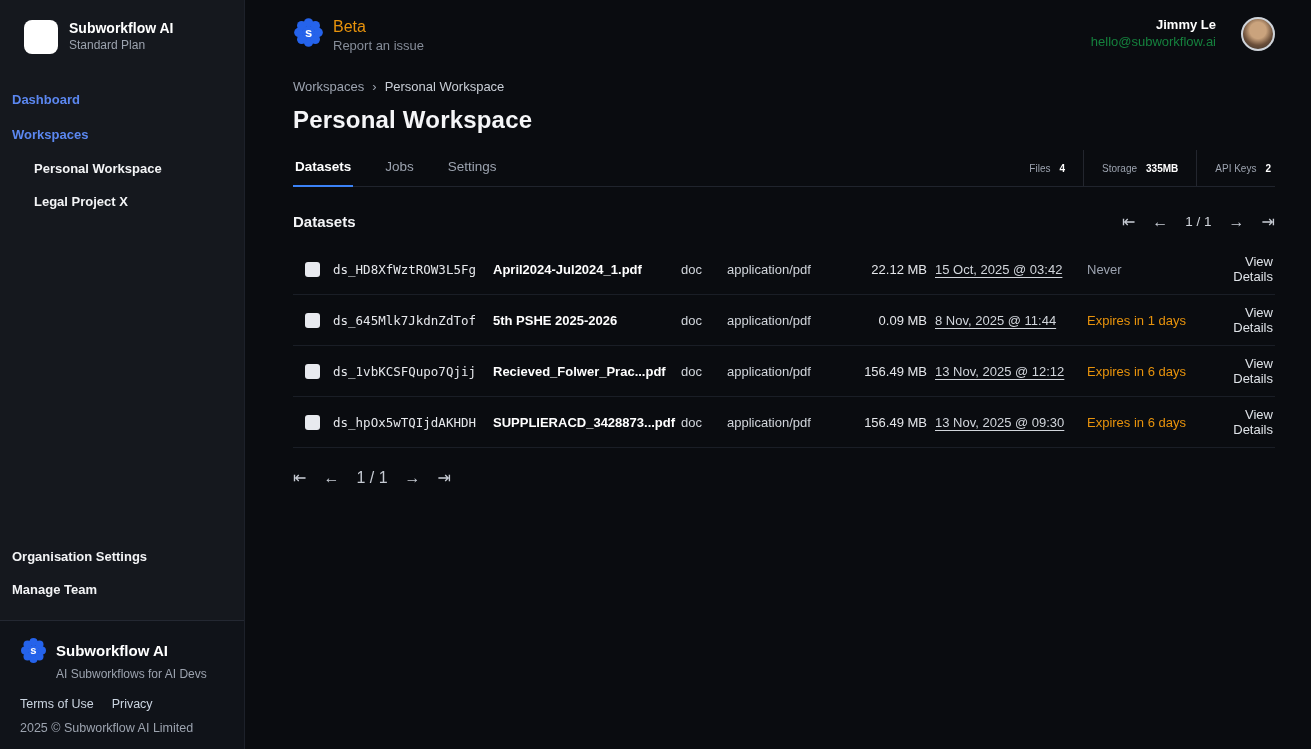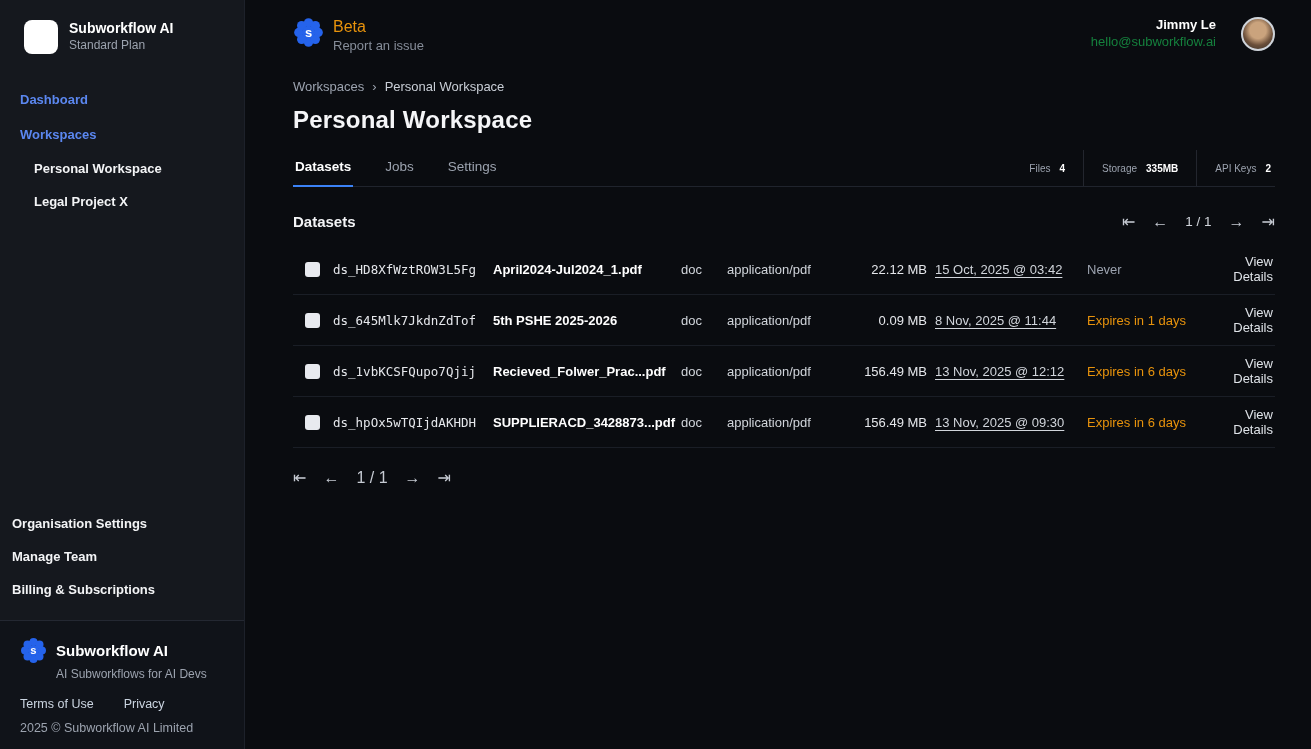--- a/index.html
+++ b/index.html
@@ -17,38 +17,38 @@
     border-right:1px solid #1d212a;
     display:flex; flex-direction:column;
   }
   .brand { display:flex; align-items:center; gap:11px; padding:20px 16px 22px 24px; }
   .brand-logo { width:34px; height:34px; background:#ffffff; border-radius:8px; flex:none; }
   .brand-title { font-size:14px; font-weight:bold; color:#ffffff; line-height:1.25; }
   .brand-sub { font-size:12px; color:#9ca3af; line-height:1.3; }
 
   .nav { padding:6px 0; }
   .nav-link {
-    display:block; padding:10px 20px; font-size:13px; font-weight:600;
+    display:block; padding:10px 12px; font-size:13px; font-weight:600;
     color:#5b87f0; cursor:pointer; text-decoration:none;
   }
   .nav-sub {
     display:block; padding:9px 24px 9px 34px; font-size:13px; font-weight:600;
     color:#f3f4f6; cursor:pointer;
   }
   .sidebar-spacer { flex:1; }
   .bottom-nav { padding:6px 0 14px 0; }
   .bottom-nav .nav-sub { padding-left:12px; }
 
   .sidebar-footer {
     border-top:1px solid #242832; background:#101319; padding:16px 20px 14px 20px;
   }
   .footer-brand { display:flex; align-items:center; gap:9px; }
   .footer-title { font-size:15px; font-weight:bold; color:#ffffff; }
   .footer-tagline { font-size:12px; color:#9ca3af; margin:3px 0 0 36px; }
-  .footer-links { display:flex; gap:30px; margin-top:16px; font-size:12.5px; color:#cbd5e1; }
+  .footer-links { display:flex; gap:18px; margin-top:16px; font-size:12.5px; color:#cbd5e1; }
   .footer-links span { cursor:pointer; }
   .footer-copy { margin-top:10px; font-size:12.5px; color:#9ca3af; }
 
   
   .main { flex:1; padding:0 36px 0 48px; overflow:hidden; }
 
   .topbar { display:flex; justify-content:space-between; align-items:flex-start; padding-top:17px; }
   .topbar-left { display:flex; gap:9px; align-items:flex-start; }
   .beta { font-size:16px; font-weight:normal; color:#e8930c; line-height:1.2; }
   .report { font-size:13px; color:#868d99; margin-top:2px; cursor:pointer; }
@@ -132,21 +132,20 @@
       <a class="nav-link">Workspaces</a>
       <a class="nav-sub">Personal Workspace</a>
       <a class="nav-sub">Legal Project X</a>
     </nav>
 
     <div class="sidebar-spacer"></div>
 
     <nav class="bottom-nav">
       <a class="nav-sub">Organisation Settings</a>
       <a class="nav-sub">Manage Team</a>
-      <a class="nav-sub">Billing &amp; Subscriptions</a>
     </nav>
 
     <div class="sidebar-footer">
       <div class="footer-brand">
         <svg class="flower" width="27" height="27" viewBox="0 0 24 24">
           <g fill="#2563eb">
             <circle cx="12" cy="4.5" r="3.6"></circle>
               <circle cx="12" cy="19.5" r="3.6"></circle>
             <circle cx="4.5" cy="12" r="3.6"></circle>
               <circle cx="19.5" cy="12" r="3.6"></circle>

